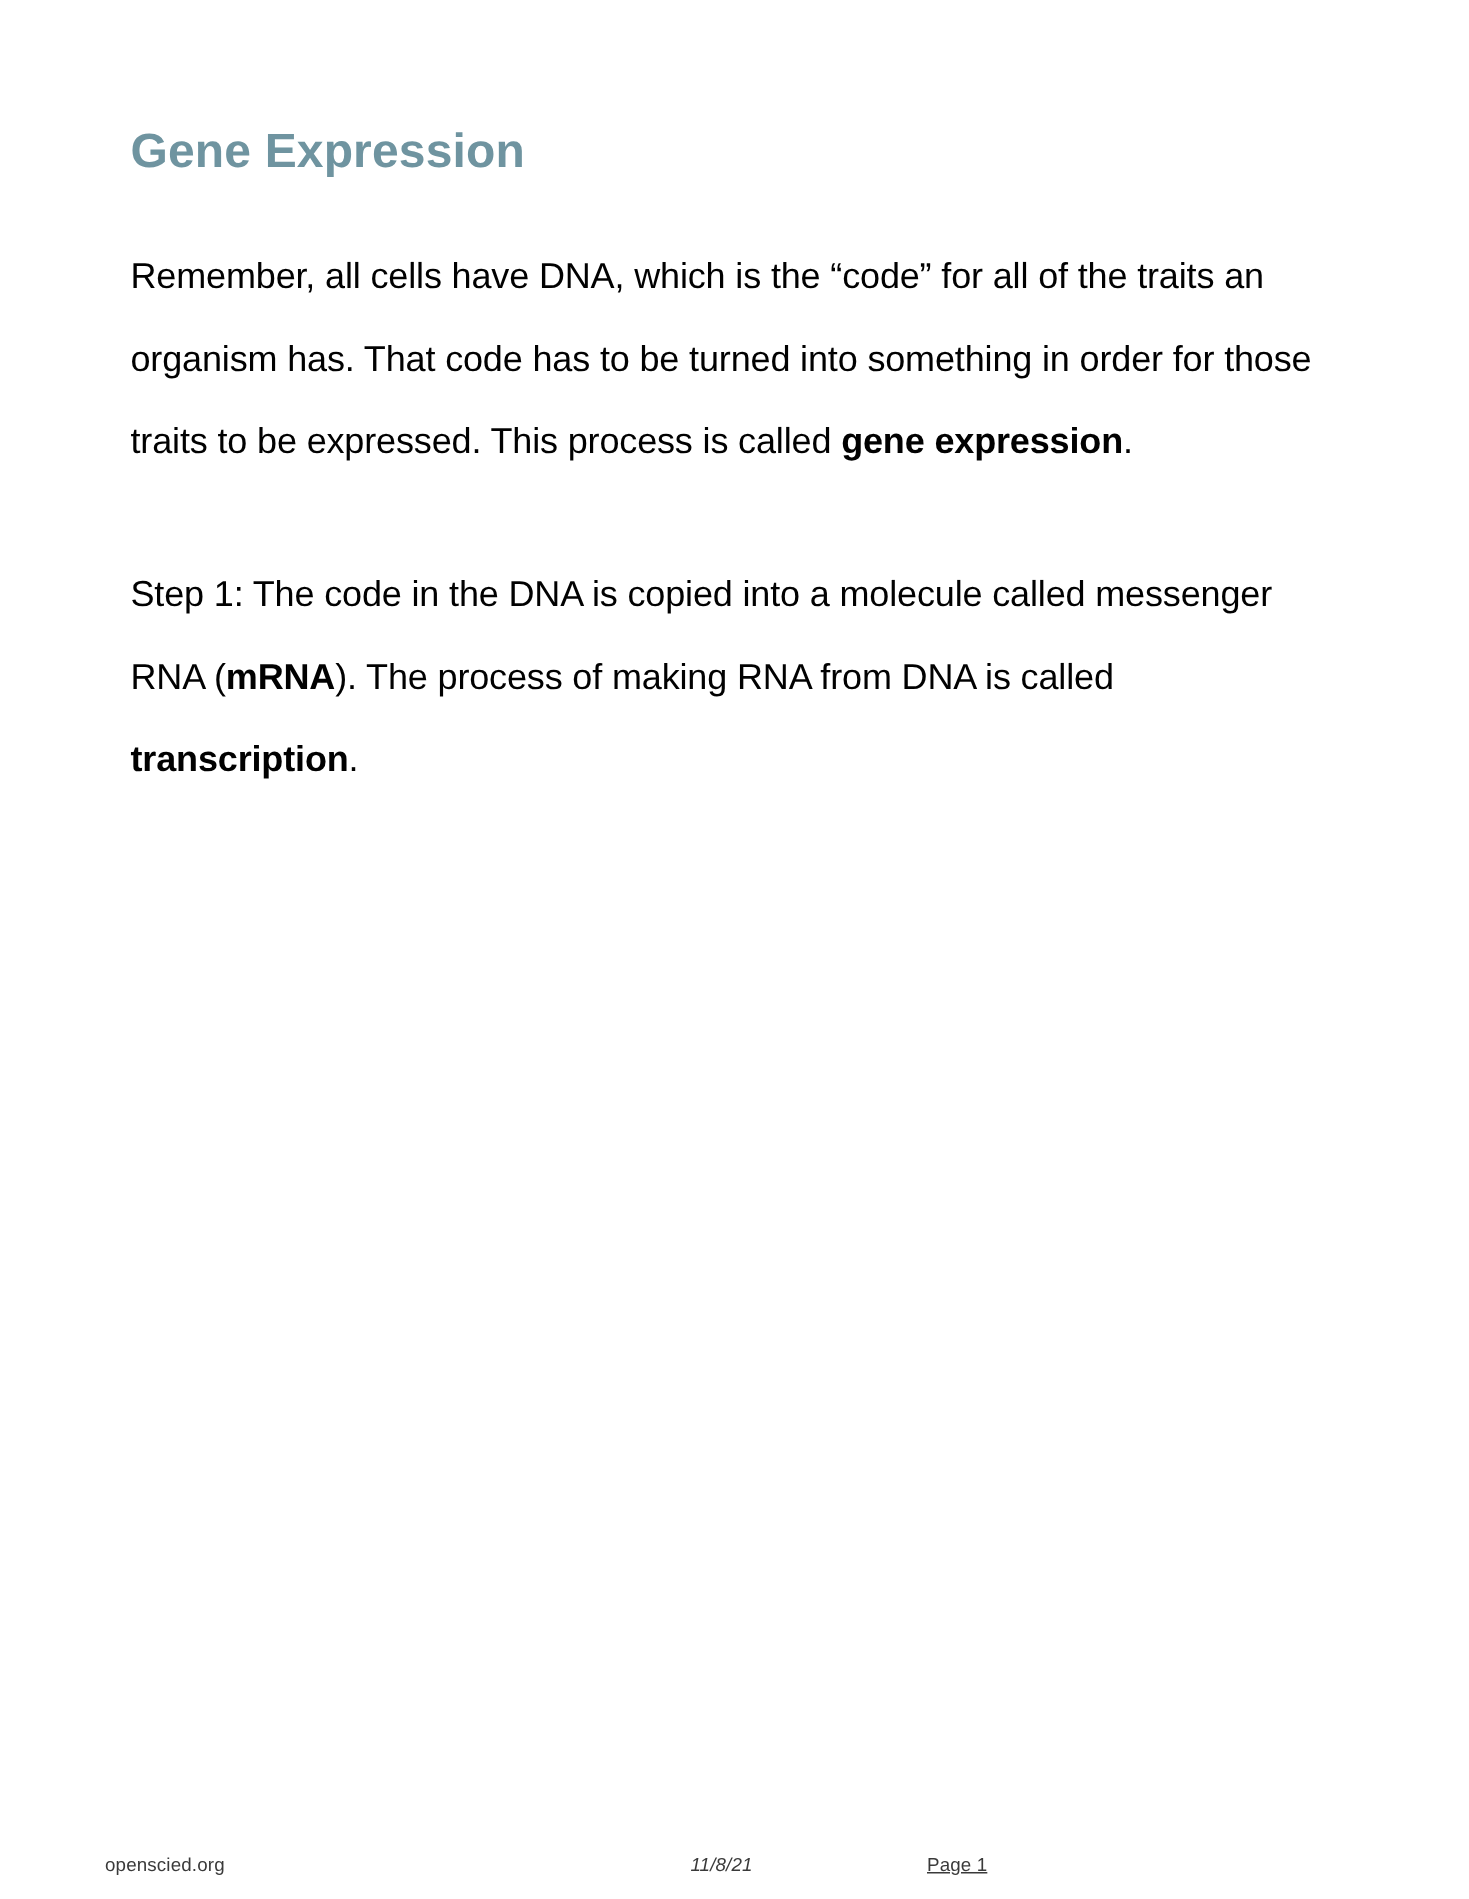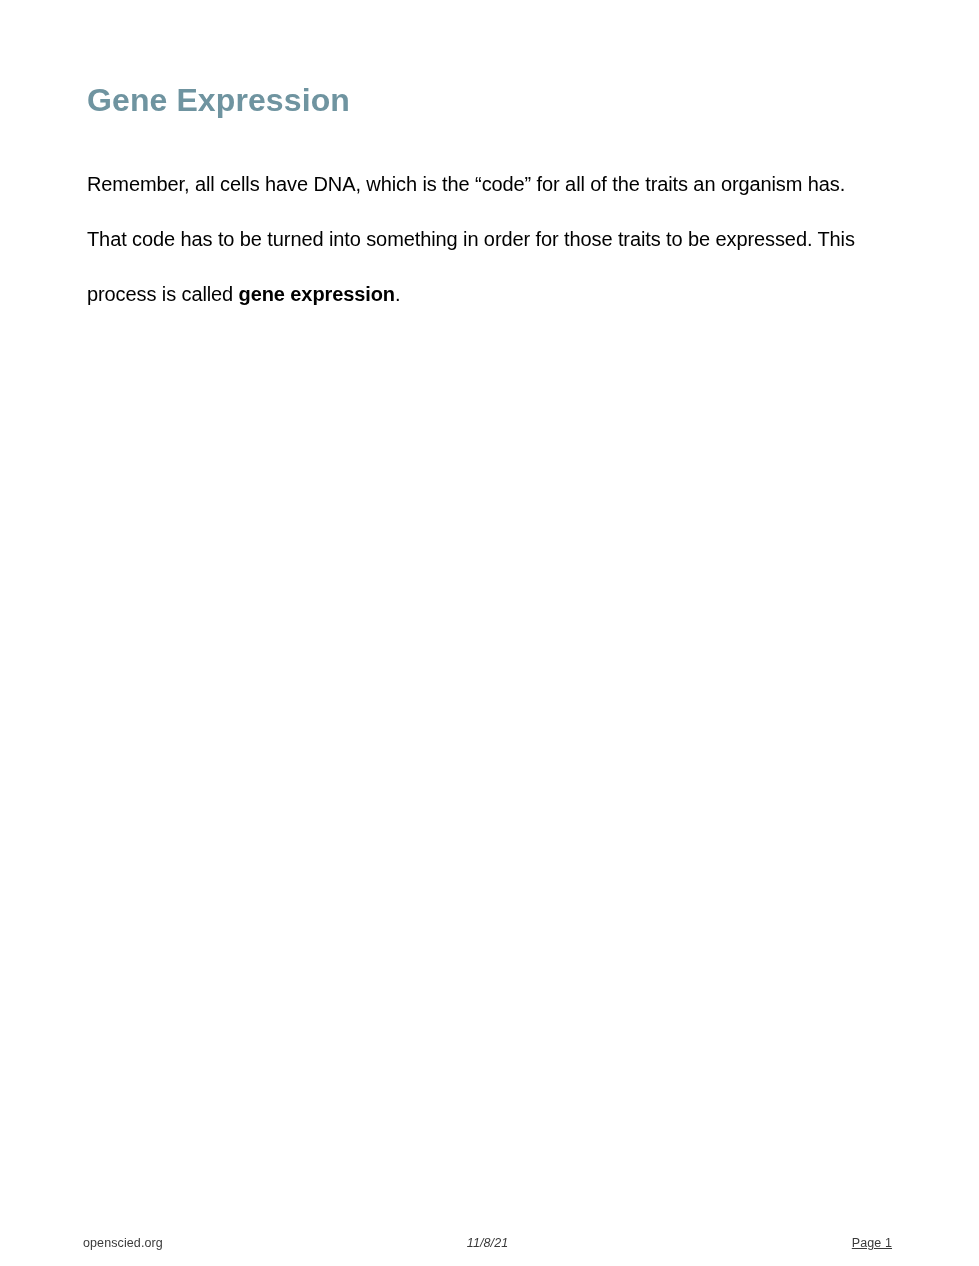--- a/index.html
+++ b/index.html
@@ -35,64 +35,65 @@
     line-height: 1.25;
     color: #6f94a0;
   }
 
   .body-block {
     margin-top: 37px;
   }
 
   .para {
     margin: 0 0 47px 0;
-    font-size: 20px;
+    font-size: 24px;
     line-height: 55px;
     color: #010101;
     letter-spacing: -0.1px;
     font-weight: normal;
   }
 
   .para:last-child {
     margin-bottom: 0;
   }
 
   .para b {
     font-weight: bold;
   }
 
   .footer {
     position: absolute;
-    left: 83px;
+    left: 70px;
     right: 87px;
     top: 1208px;
     height: 20px;
     display: flex;
     align-items: center;
     justify-content: space-between;
     font-size: 12.5px;
     color: #3a3a3a;
     letter-spacing: 0.1px;
   }
 
   .footer-left { text-align: left; flex: 1 1 0; }
   .footer-center { text-align: center; flex: 1 1 0; font-style: italic; }
-  .footer-right { text-align: right; flex: 1 1 0; text-decoration: underline; }
+  .footer-right { text-align: left; flex: 1 1 0; text-decoration: underline; }
 </style>
 </head>
 <body>
 
 <div class="page">
 
   <div class="content">
 
     <h1 class="doc-title">Gene Expression</h1>
 
     <div class="body-block">
       <p class="para"><span>Remember, all cells have DNA, which is the “code” for all of the traits an organism has. That code has to be turned into something in order for those traits to be expressed. This process is called </span><b>gene expression</b><span>.</span></p>
+      <p class="para"><span>Step 1: The code in the DNA is copied into a molecule called messenger RNA (</span><b>mRNA</b><span>). The process of making RNA from DNA is called </span><b>transcription</b><span>.</span></p>
     </div>
 
   </div>
 
   <div class="footer">
     <span class="footer-left">openscied.org</span>
     <span class="footer-center">11/8/21</span>
     <span class="footer-right">Page 1</span>
   </div>
 

